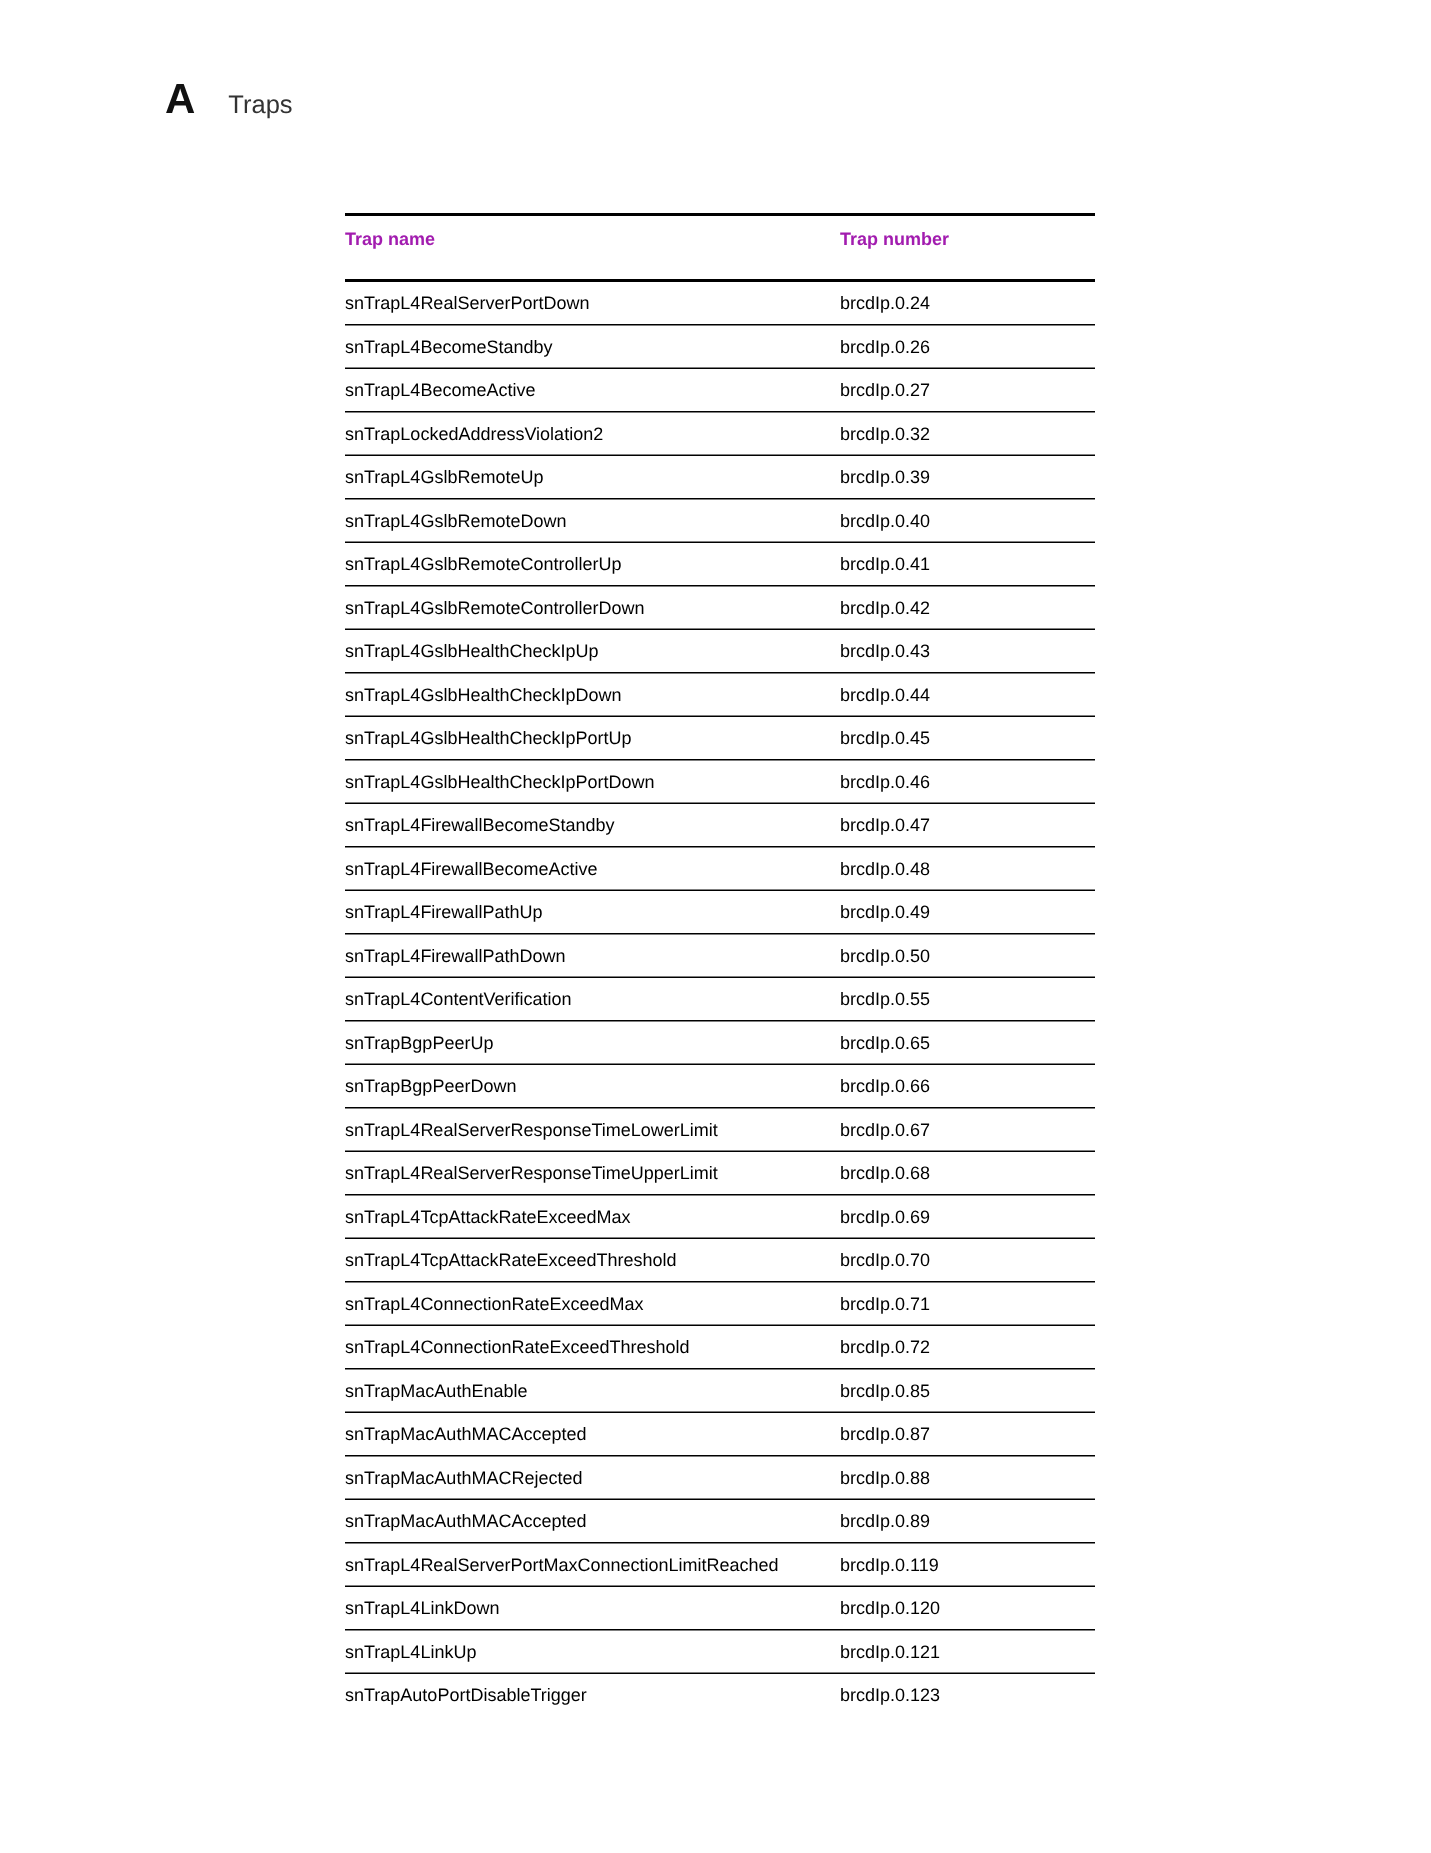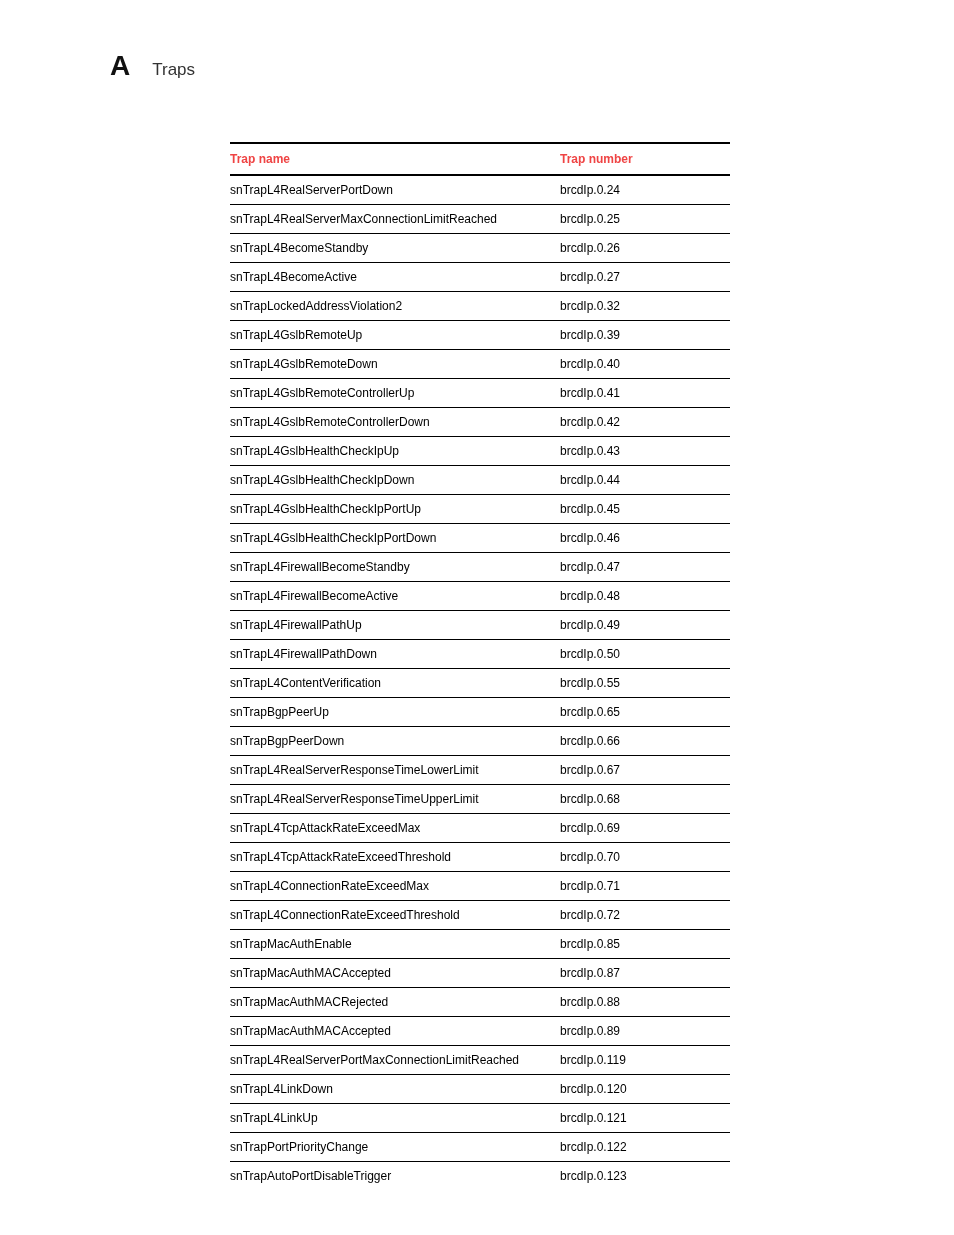--- a/index.html
+++ b/index.html
@@ -38,24 +38,24 @@
     width: 500px;
   }
   table {
     border-collapse: collapse;
     width: 100%;
   }
   thead th {
     text-align: left;
     font-size: 12px;
     font-weight: bold;
-    color: #ef4444;
+    color: #a21caf;
     border-top: 2px solid #000;
     border-bottom: 2px solid #000;
-    padding: 8px 4px 8px 0;
+    padding: 8px 4px 20px 0;
   }
   tbody td {
     font-size: 12px;
     color: #000;
     border-bottom: 1px solid #000;
     padding: 7px 4px 7px 0;
     vertical-align: middle;
   }
   tbody tr:last-child td {
     border-bottom: none;
@@ -80,24 +80,20 @@
           <th class="col-name">Trap name</th>
           <th class="col-num">Trap number</th>
         </tr>
       </thead>
       <tbody id="traps-tbody">
       <tr>
             <td class="col-name">snTrapL4RealServerPortDown</td>
             <td class="col-num">brcdIp.0.24</td>
           </tr>
           <tr>
-            <td class="col-name">snTrapL4RealServerMaxConnectionLimitReached</td>
-            <td class="col-num">brcdIp.0.25</td>
-          </tr>
-          <tr>
             <td class="col-name">snTrapL4BecomeStandby</td>
             <td class="col-num">brcdIp.0.26</td>
           </tr>
           <tr>
             <td class="col-name">snTrapL4BecomeActive</td>
             <td class="col-num">brcdIp.0.27</td>
           </tr>
           <tr>
             <td class="col-name">snTrapLockedAddressViolation2</td>
             <td class="col-num">brcdIp.0.32</td>
@@ -206,24 +202,20 @@
             <td class="col-name">snTrapL4RealServerPortMaxConnectionLimitReached</td>
             <td class="col-num">brcdIp.0.119</td>
           </tr>
           <tr>
             <td class="col-name">snTrapL4LinkDown</td>
             <td class="col-num">brcdIp.0.120</td>
           </tr>
           <tr>
             <td class="col-name">snTrapL4LinkUp</td>
             <td class="col-num">brcdIp.0.121</td>
-          </tr>
-          <tr>
-            <td class="col-name">snTrapPortPriorityChange</td>
-            <td class="col-num">brcdIp.0.122</td>
           </tr>
           <tr>
             <td class="col-name">snTrapAutoPortDisableTrigger</td>
             <td class="col-num">brcdIp.0.123</td>
           </tr>
         </tbody>
     </table>
   </div>
 
 </div>

